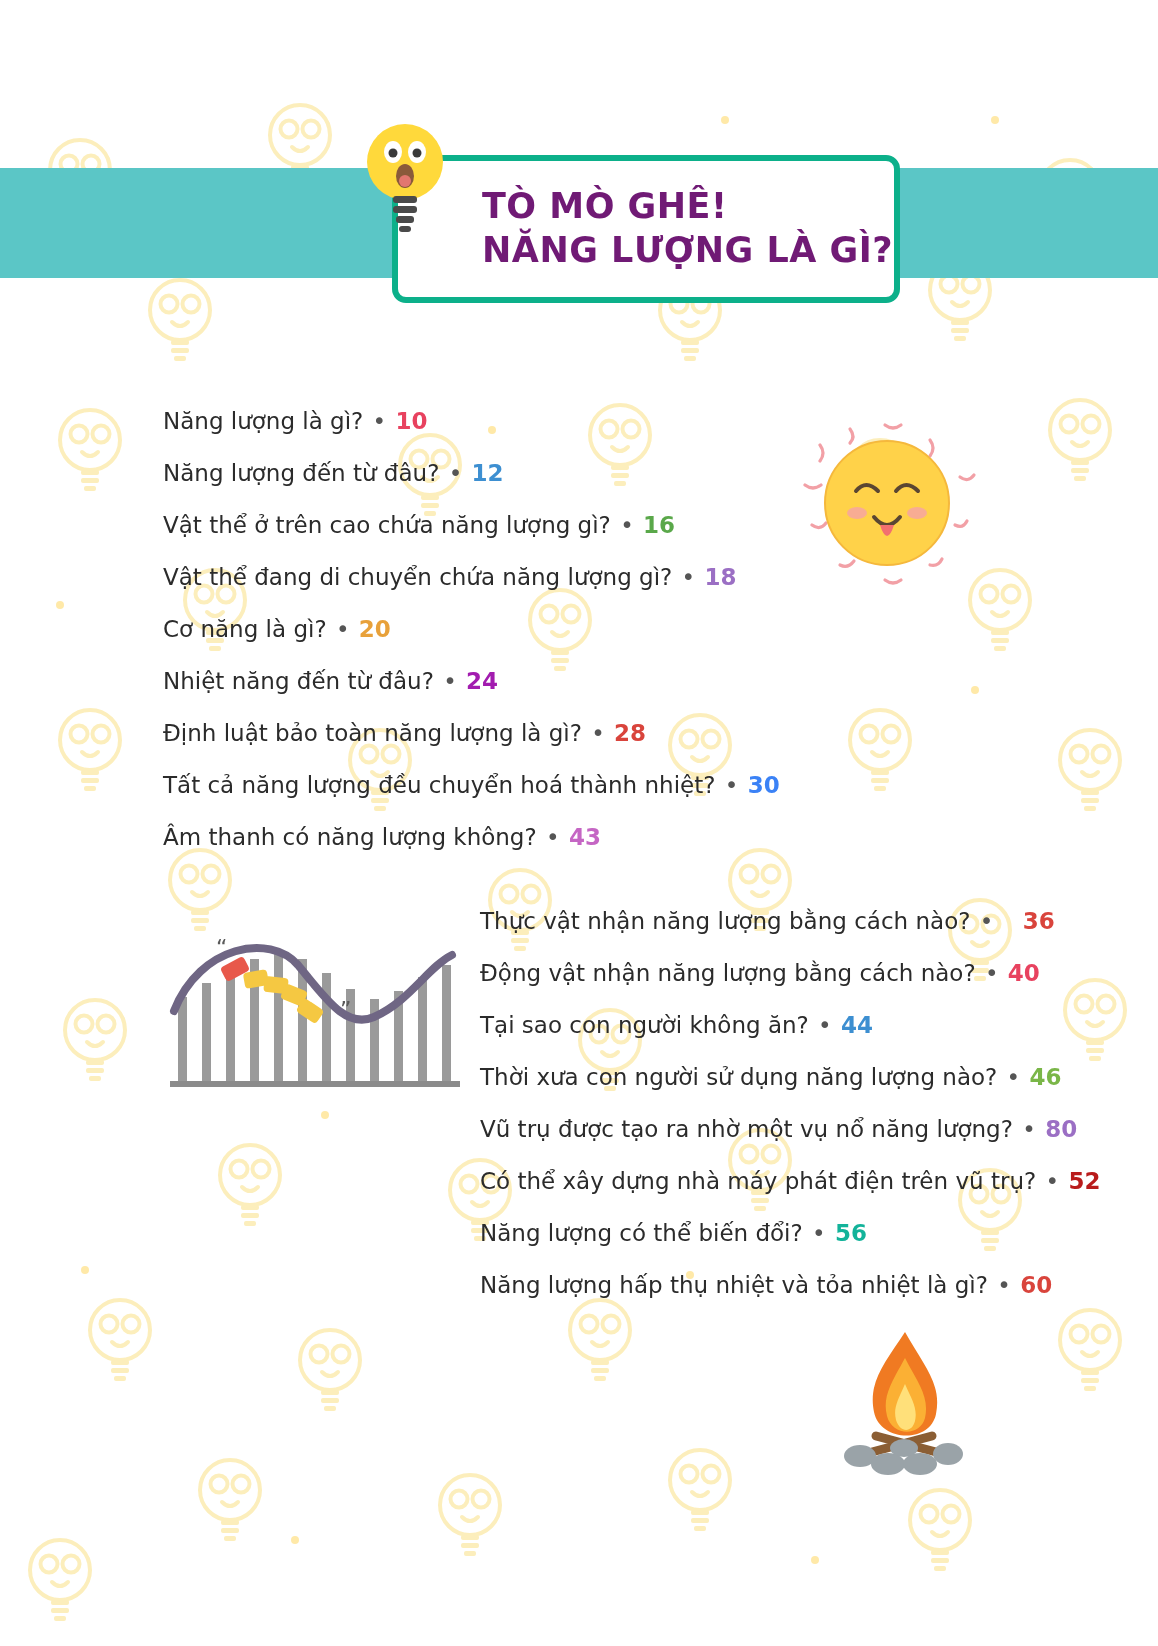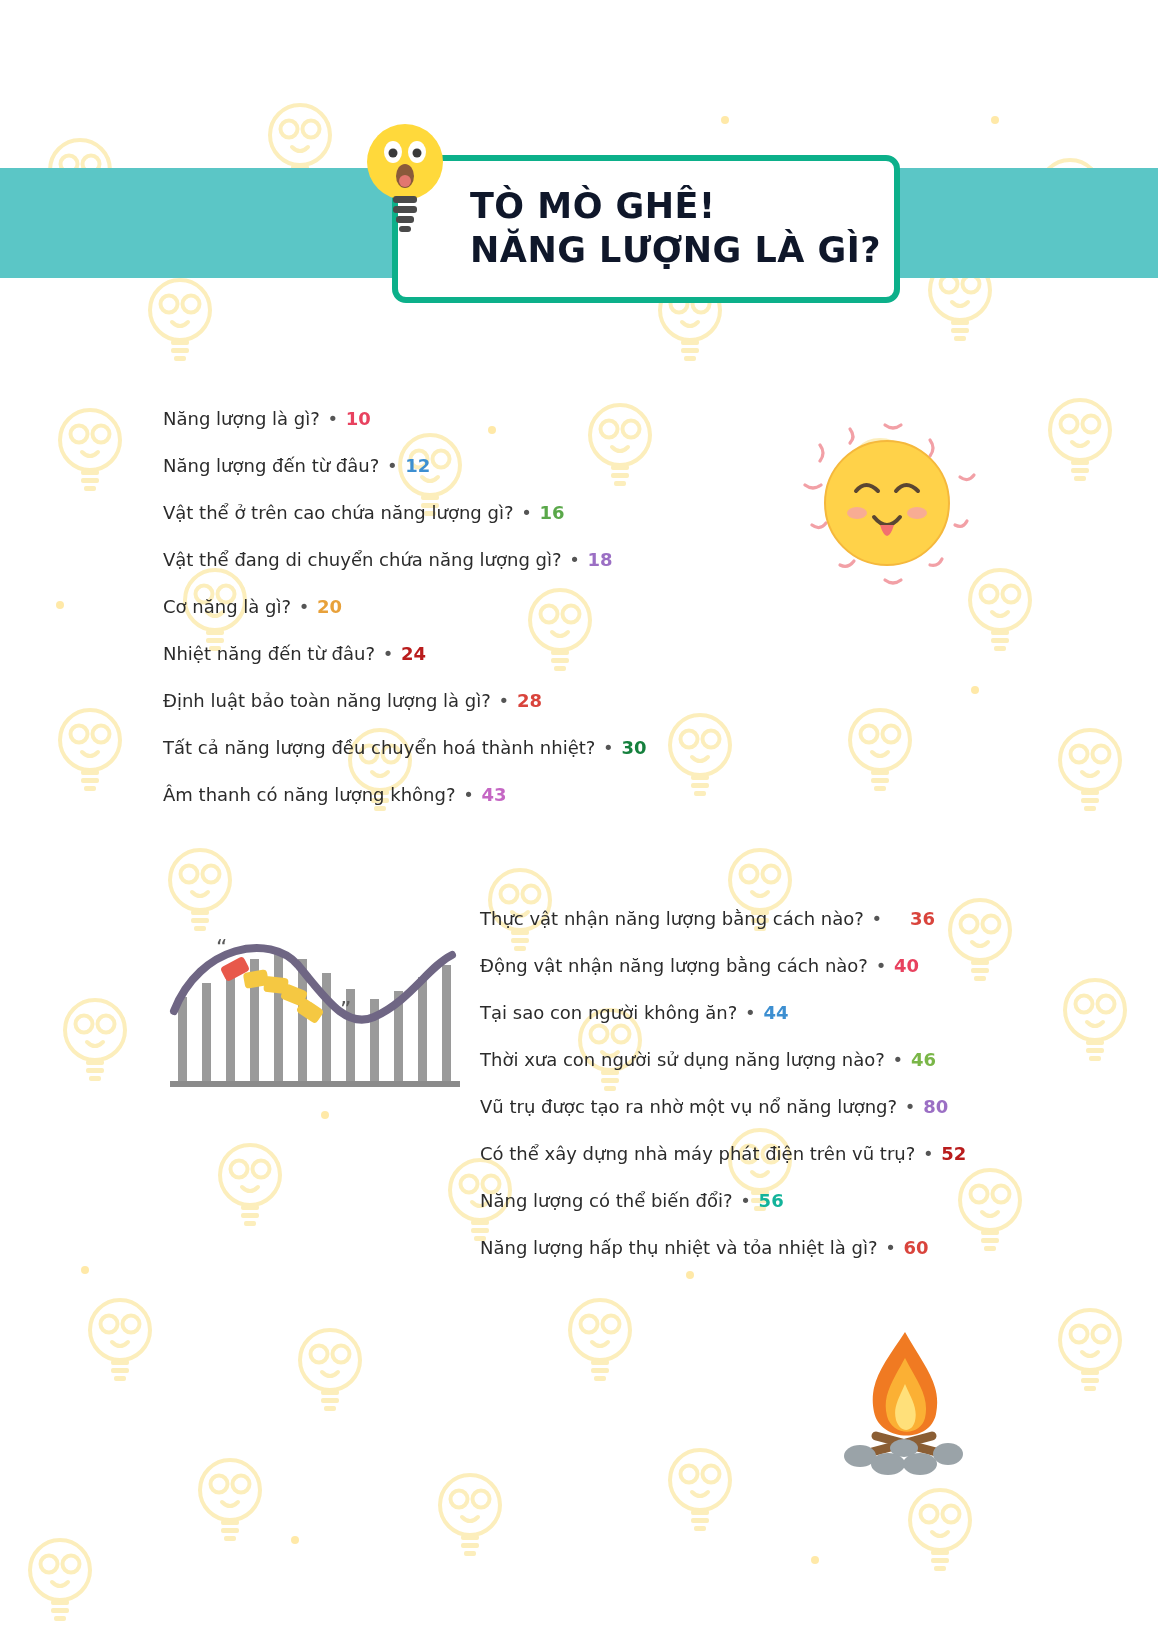--- a/index.html
+++ b/index.html
@@ -43,26 +43,27 @@
     border: 6px solid #0cb08a;
     border-radius: 14px;
     z-index: 3;
     box-sizing: border-box;
     display: flex;
     flex-direction: column;
     justify-content: center;
     padding-left: 72px;
   }
   .title-line {
-    color: #0f172a;
+    color: #701a75;
     font-weight: bold;
     font-size: 35px;
     letter-spacing: .5px;
     line-height: 1.25;
     font-family: "DejaVu Sans", "Liberation Sans", sans-serif;
+    margin-left: 12px;
   }
 
   
   .mascot {
     position: absolute;
     left: 362px;
     top: 120px;
     width: 86px;
     height: 120px;
     z-index: 4;
@@ -77,21 +78,21 @@
     z-index: 2;
   }
   .toc-bottom {
     position: absolute;
     left: 480px;
     top: 908px;
     width: 600px;
     z-index: 2;
   }
   .toc-item {
-    font-size: 18px;
+    font-size: 23px;
     color: #2b2b2b;
     margin-bottom: 26px;
     white-space: nowrap;
     font-family: "DejaVu Sans", "Liberation Sans", sans-serif;
   }
   .toc-bottom .toc-item { margin-bottom: 26px; }
   .sep { color: #555; padding: 0 2px; }
   .pg { font-weight: bold; }
 
   
@@ -215,23 +216,23 @@
   <div class="title-line">TÒ MÒ GHÊ!</div>
   <div class="title-line">NĂNG LƯỢNG LÀ GÌ?</div>
 </div>
 
 <div class="toc-top">
     <div class="toc-item"><span>Năng lượng là gì?</span><span class="sep"> • </span><span class="pg" style="color: rgb(232, 66, 95);">10</span></div>
     <div class="toc-item"><span>Năng lượng đến từ đâu?</span><span class="sep"> • </span><span class="pg" style="color: rgb(61, 143, 209);">12</span></div>
     <div class="toc-item"><span>Vật thể ở trên cao chứa năng lượng gì?</span><span class="sep"> • </span><span class="pg" style="color: rgb(90, 168, 74);">16</span></div>
     <div class="toc-item"><span>Vật thể đang di chuyển chứa năng lượng gì?</span><span class="sep"> • </span><span class="pg" style="color: rgb(155, 111, 196);">18</span></div>
     <div class="toc-item"><span>Cơ năng là gì?</span><span class="sep"> • </span><span class="pg" style="color: rgb(232, 161, 58);">20</span></div>
-    <div class="toc-item"><span>Nhiệt năng đến từ đâu?</span><span class="sep"> • </span><span class="pg" style="color: #b91c1c; text-align: center;">24</span></div>
+    <div class="toc-item"><span>Nhiệt năng đến từ đâu?</span><span class="sep"> • </span><span class="pg" style="color: #a21caf; text-align: center;">24</span></div>
     <div class="toc-item"><span>Định luật bảo toàn năng lượng là gì?</span><span class="sep"> • </span><span class="pg" style="color: rgb(217, 68, 60);">28</span></div>
-    <div class="toc-item"><span>Tất cả năng lượng đều chuyển hoá thành nhiệt?</span><span class="sep"> • </span><span class="pg" style="color: #15803d; margin-top: 44px;">30</span></div>
+    <div class="toc-item"><span>Tất cả năng lượng đều chuyển hoá thành nhiệt?</span><span class="sep"> • </span><span class="pg" style="color: #3b82f6; margin-top: 44px;">30</span></div>
     <div class="toc-item"><span>Âm thanh có năng lượng không?</span><span class="sep"> • </span><span class="pg" style="color: rgb(197, 102, 196);">43</span></div>
   </div>
 
 <div class="sun">
   <svg viewBox="0 0 190 200" width="190" height="200">
     <g stroke="#f2a0a6" stroke-width="3.2" stroke-linecap="round" fill="none">
       <path d="M30 40 q6 8 0 16"></path>
       <path d="M15 80 q8 6 16 0"></path>
       <path d="M22 120 q8 6 14 -2"></path>
       <path d="M50 160 q8 4 14 -4"></path>

